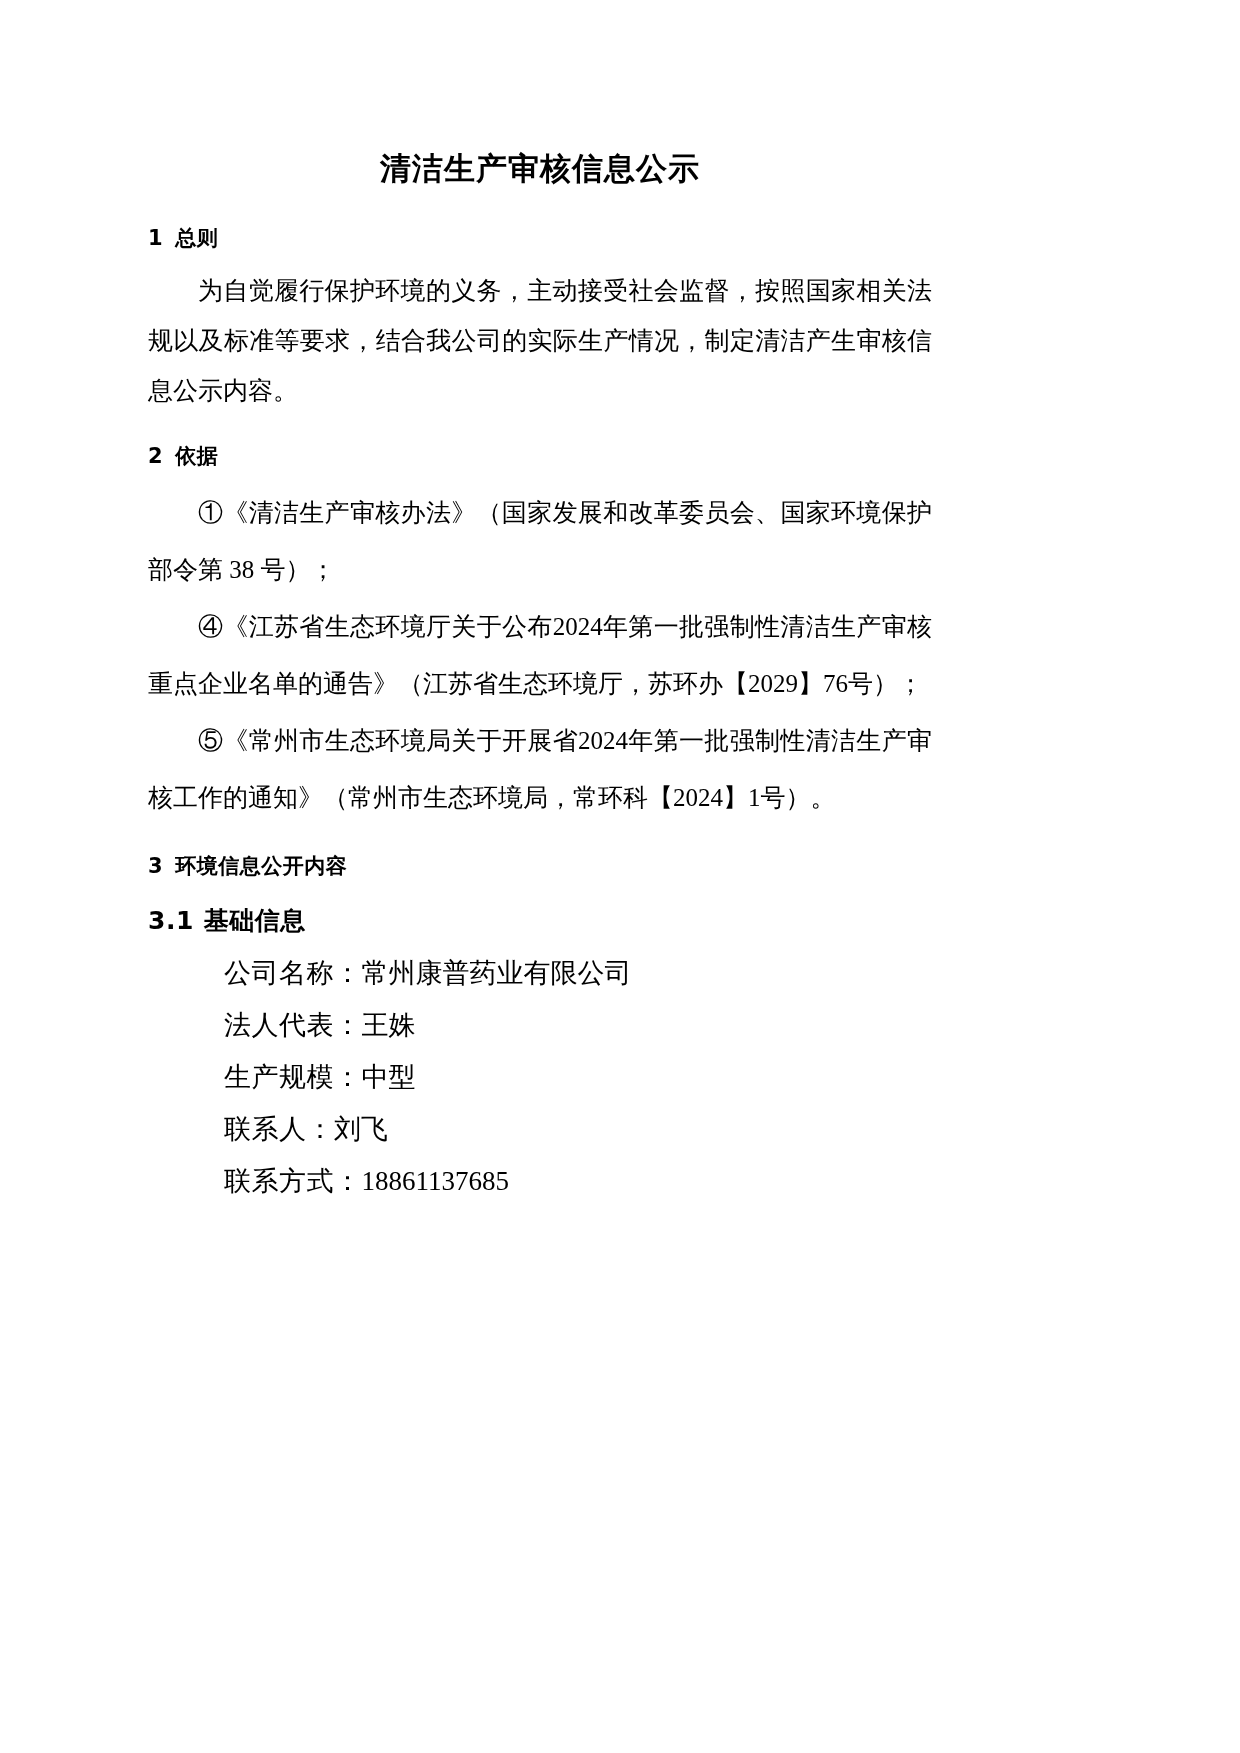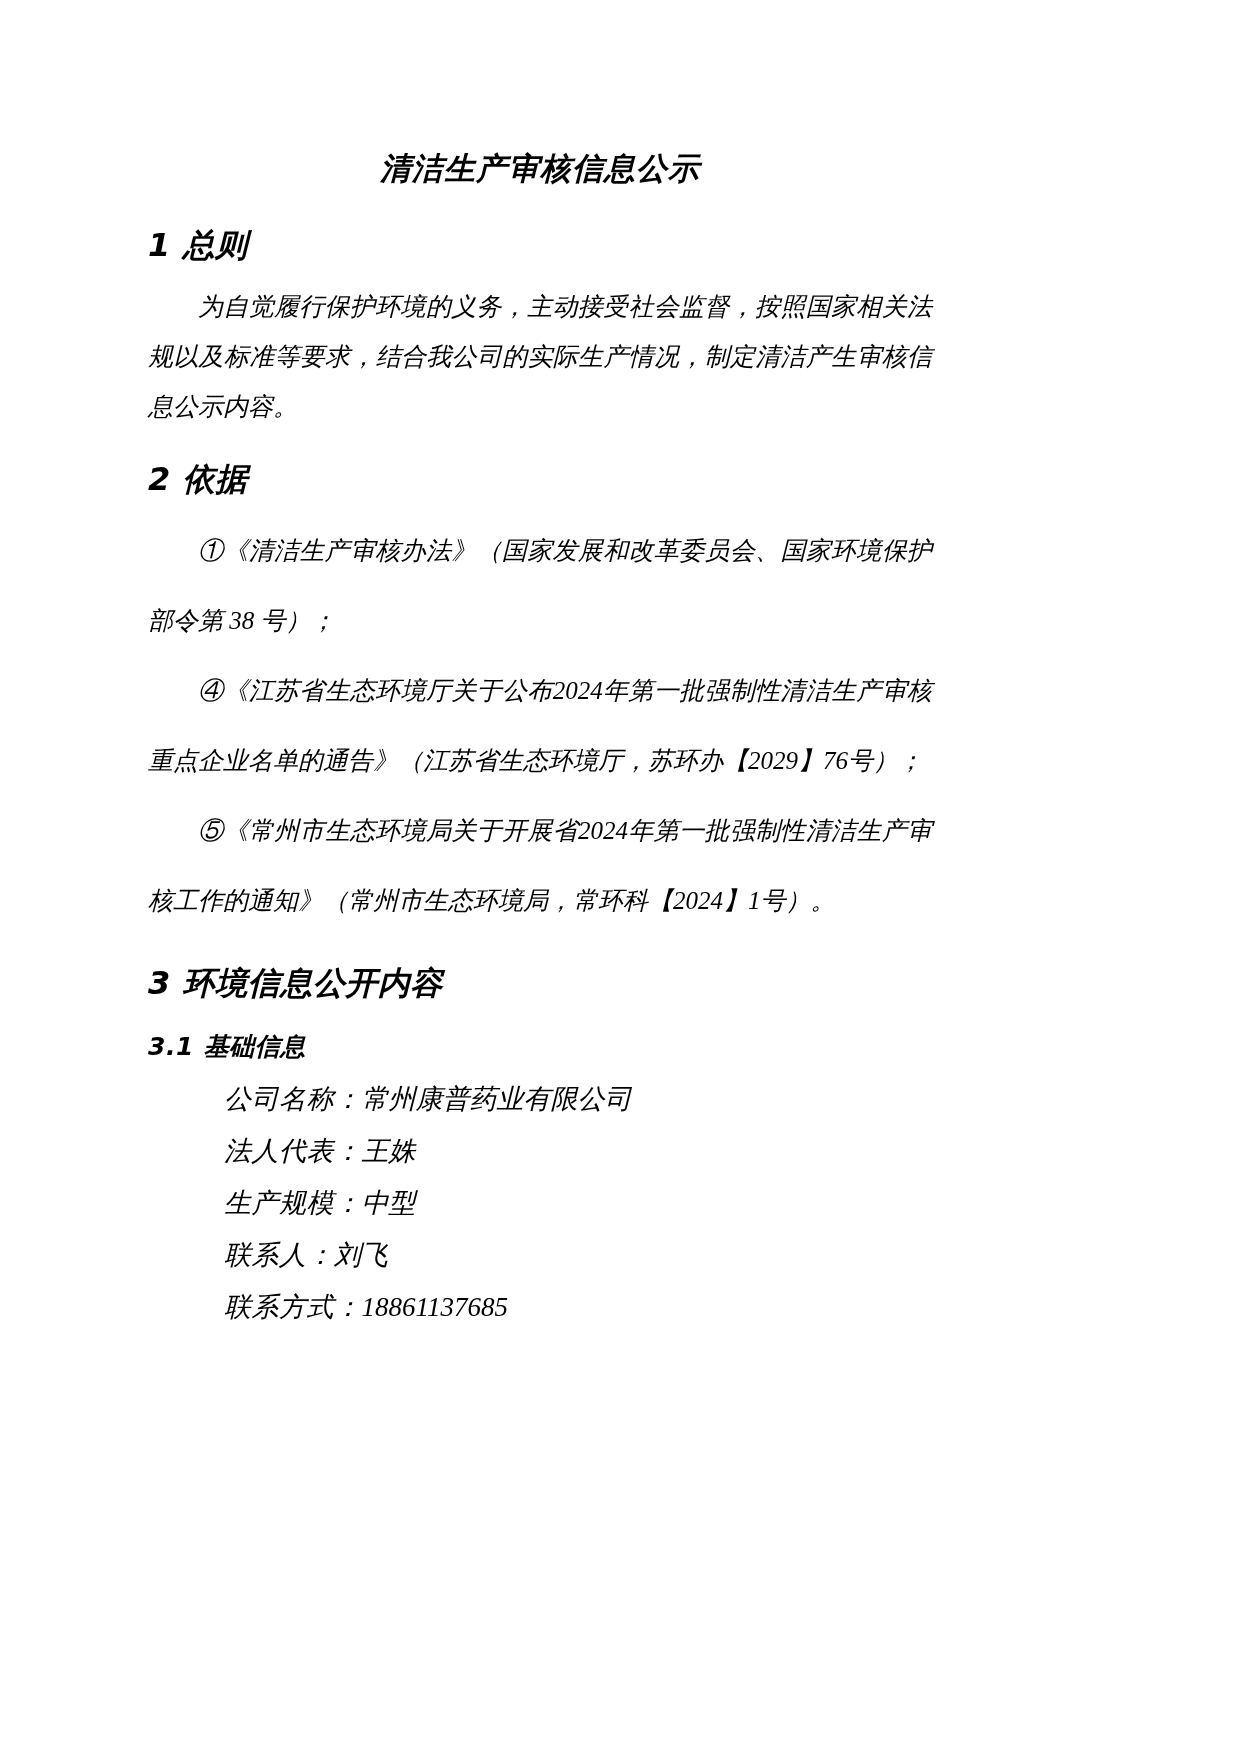--- a/index.html
+++ b/index.html
@@ -13,34 +13,33 @@
     font-family: "Liberation Serif", "DejaVu Serif", serif;
     color: #000000;
     position: relative;
     overflow: hidden;
   }
   .page {
     box-sizing: border-box;
     width: 1080px;
     height: 1753px;
     padding: 118px 148px 0 148px;
-    font-style: italic;
   }
   .doc-title {
     text-align: center;
     font-family: "DejaVu Sans", "Liberation Sans", sans-serif;
     font-weight: bold;
     font-size: 31px;
     letter-spacing: 1px;
     margin: 30px 0 34px 0;
   }
   .h1 {
     font-family: "DejaVu Sans", "Liberation Sans", sans-serif;
     font-weight: bold;
-    font-size: 32px;
+    font-size: 21px;
     margin: 26px 0 14px 0;
     letter-spacing: 0.5px;
   }
   .h1 .num {
     margin-right: 12px;
   }
   .h2 {
     font-family: "DejaVu Sans", "Liberation Sans", sans-serif;
     font-weight: bold;
     font-size: 25px;
@@ -53,21 +52,21 @@
   p.body {
     font-size: 25px;
     line-height: 50px;
     text-align: justify;
     text-justify: inter-ideograph;
     margin: 0 0 2px 0;
     text-indent: 50px;
   }
   p.item {
     font-size: 25px;
-    line-height: 70px;
+    line-height: 57px;
     text-align: justify;
     text-justify: inter-ideograph;
     margin: 0;
     text-indent: 50px;
   }
   .info-list {
     margin: 4px 0 0 0;
     padding: 0;
     list-style: none;
   }

